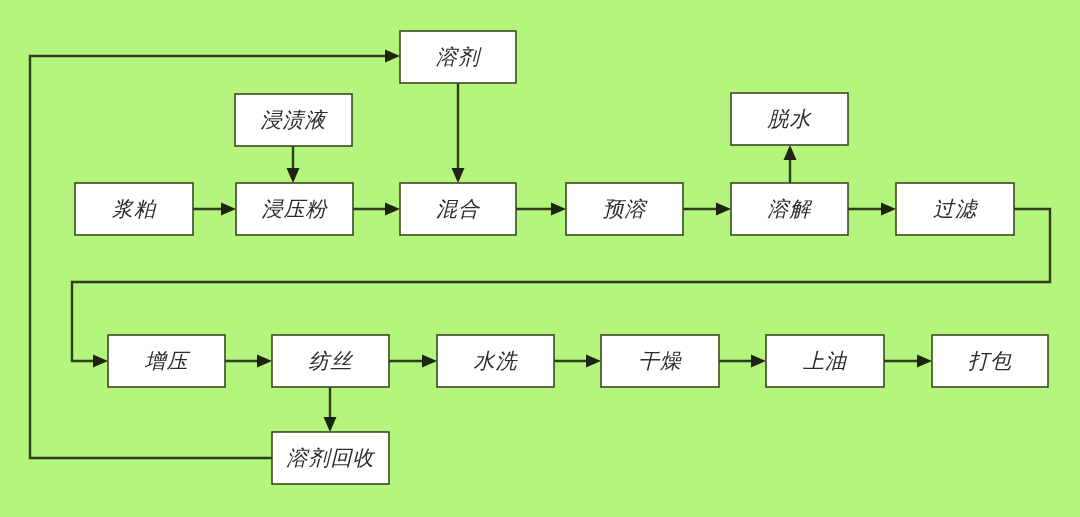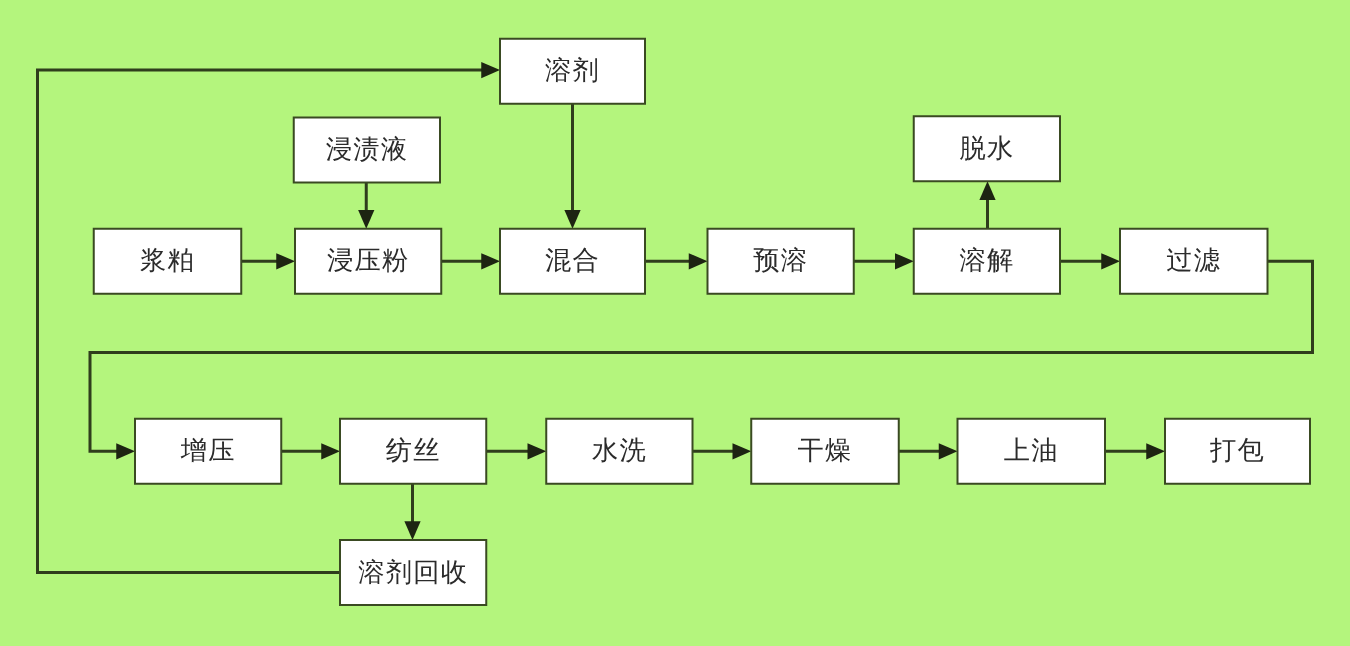--- a/index.html
+++ b/index.html
@@ -10,20 +10,21 @@
     width: 1080px;
     height: 517px;
     overflow: hidden;
     font-family: "Liberation Sans", "DejaVu Sans", sans-serif;
   }
   #flow-root {
     position: relative;
     width: 1080px;
     height: 517px;
     background: #b4f57d;
+    font-style: italic;
   }
   #flow-svg {
     position: absolute;
     left: 0;
     top: 0;
     width: 1080px;
     height: 517px;
     display: block;
   }
   .node-rect {

